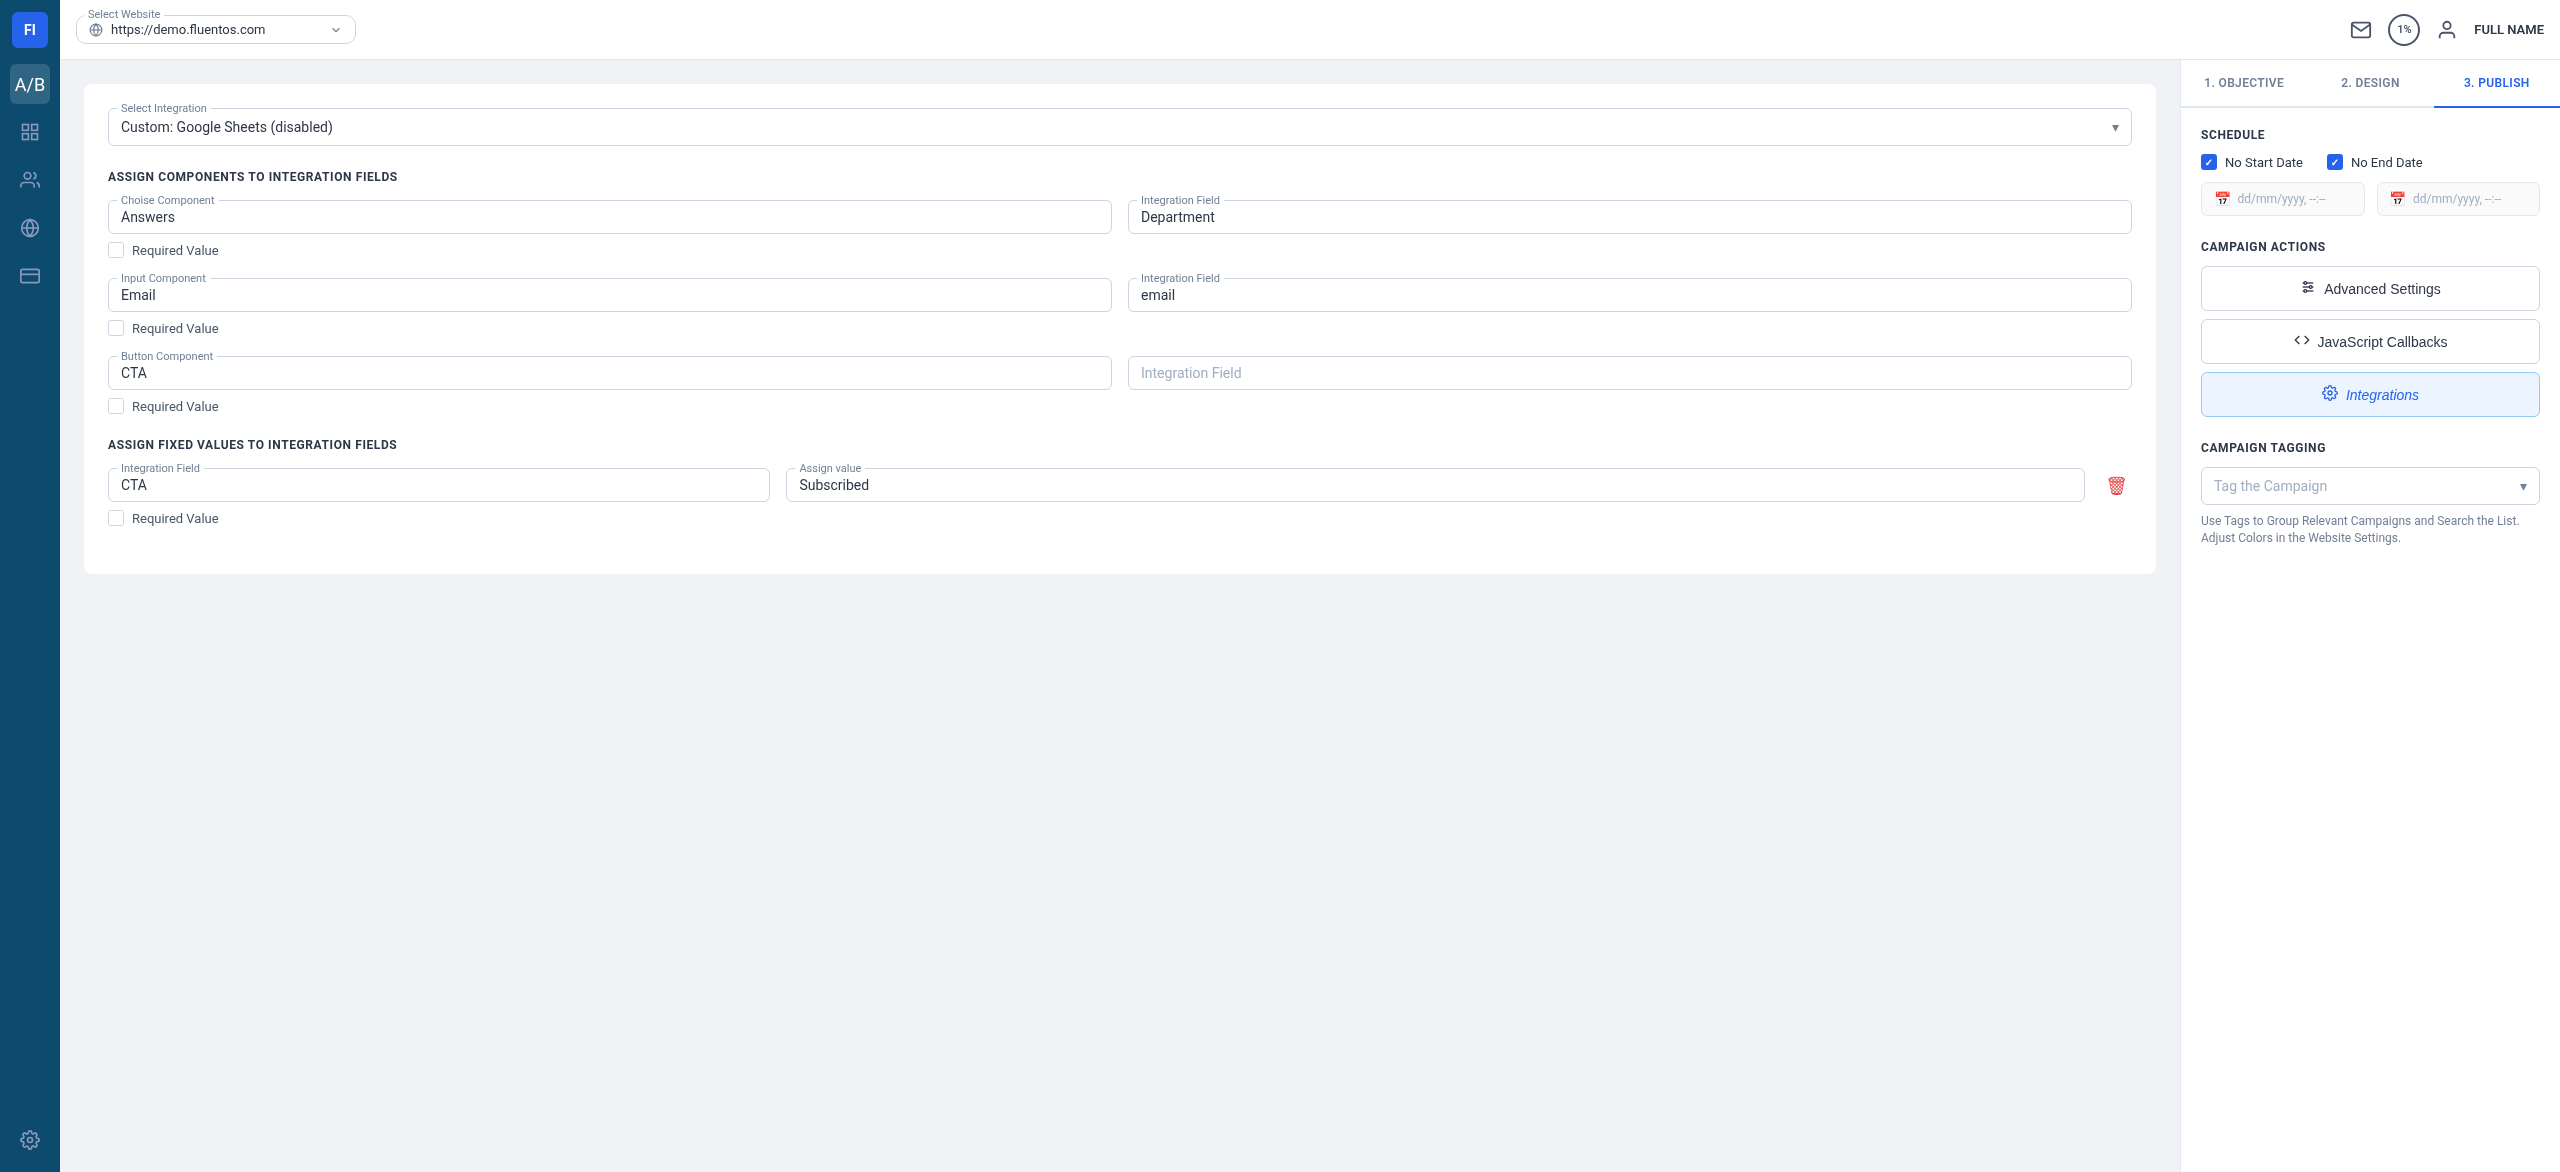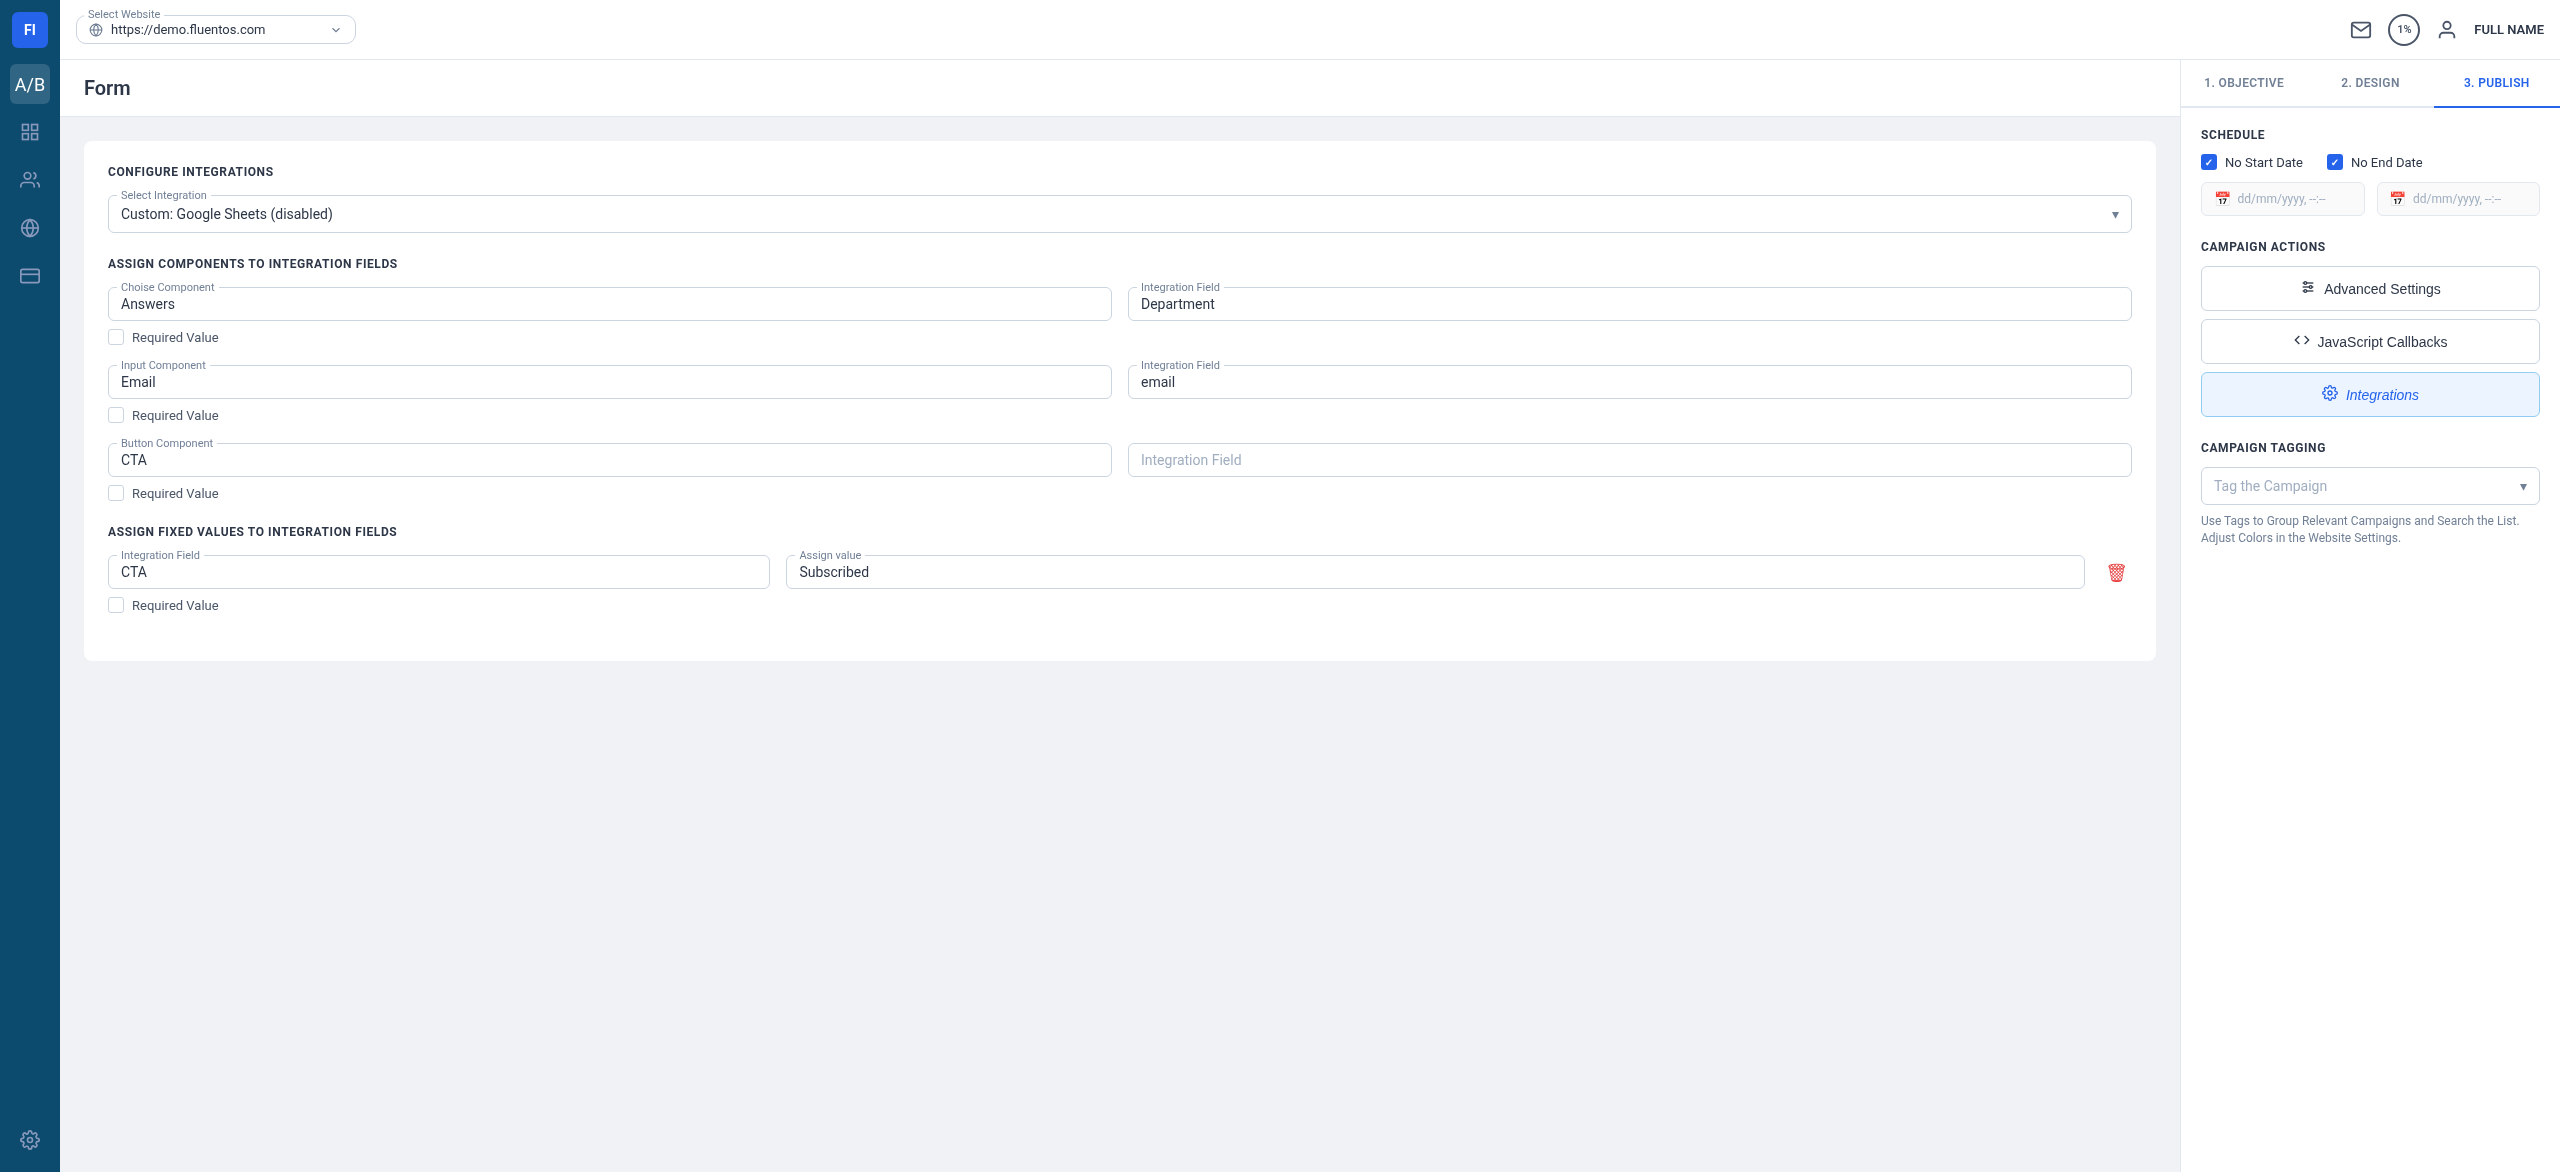--- a/index.html
+++ b/index.html
@@ -173,28 +173,24 @@
             <path d="M20 21v-2a4 4 0 0 0-4-4H8a4 4 0 0 0-4 4v2"></path>
             <circle cx="12" cy="7" r="4"></circle>
           </svg>
         <span class="user-name">FULL NAME</span>
       </div>
     </div>
 
     <div class="content-wrapper">
 
       <div class="center-content">
-        <div class="page-header">
-          <h1 class="page-title">Form</h1>
-        </div>
         <div class="scrollable-content">
           <div class="form-card">
 
             <div class="panel-section">
-              <div class="section-title">CONFIGURE INTEGRATIONS</div>
               <div class="select-wrapper">
                 <span class="select-label">Select Integration</span>
                 <span class="select-value">Custom: Google Sheets (disabled)</span>
                 <span class="select-arrow">▾</span>
               </div>
             </div>
 
             <div class="panel-section">
               <div class="section-title">ASSIGN COMPONENTS TO INTEGRATION FIELDS</div>
 

